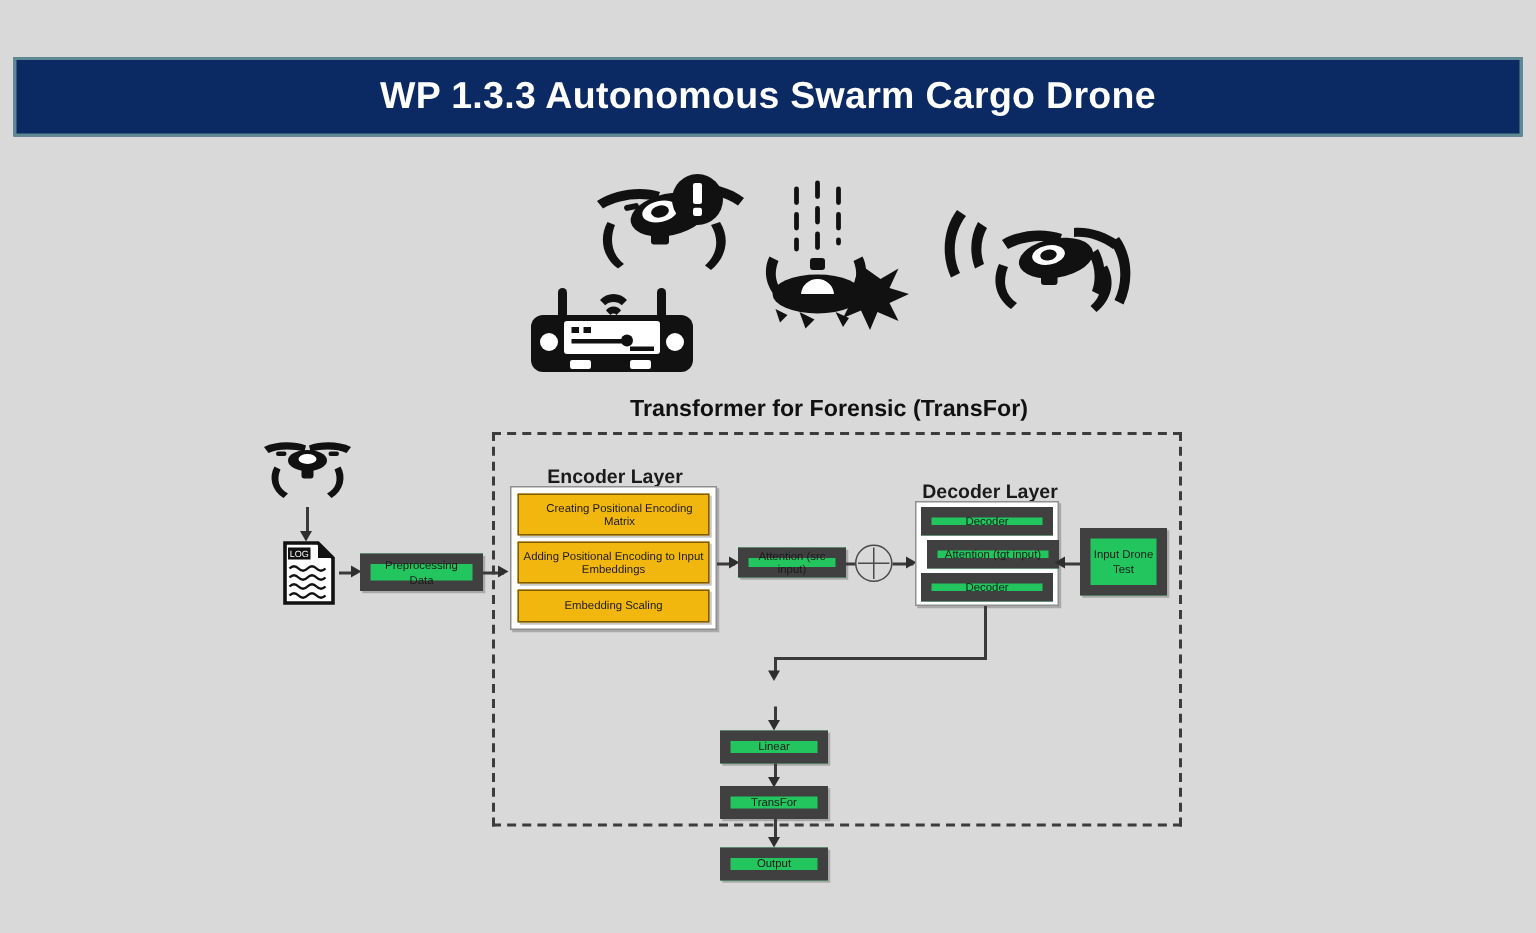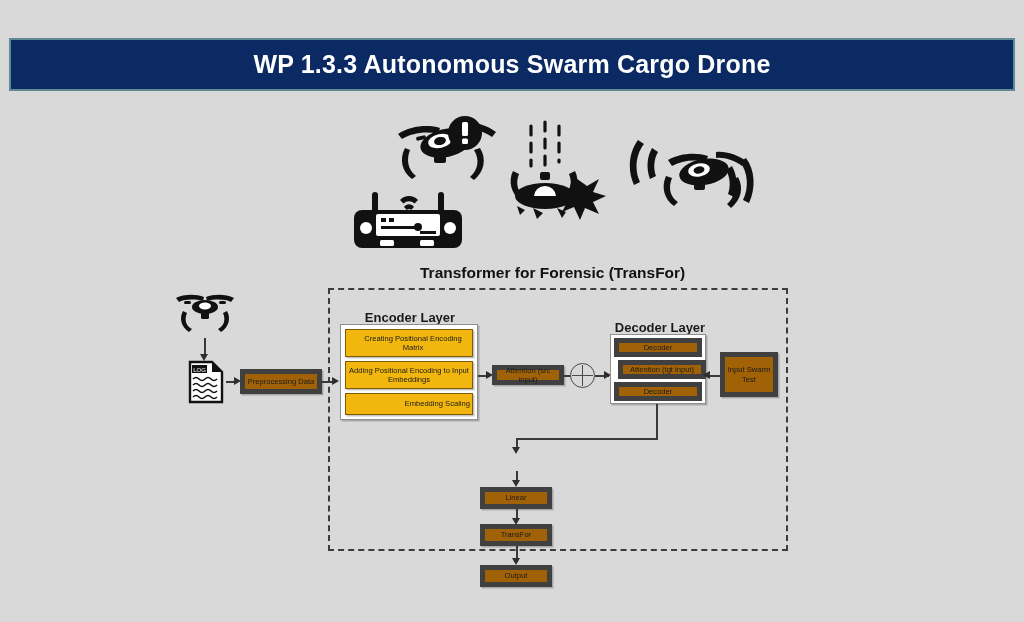--- a/index.html
+++ b/index.html
@@ -72,22 +72,22 @@
     width: 460px;
     height: 263px;
     border: 2px dashed #3c3c3c;
     box-sizing: border-box;
   }
 
   
   .node {
     position: absolute;
     box-sizing: border-box;
-    background: #a16207;
-    border: 5px solid #404040;
+    background: #22c55e;
+    border: 7px solid #404040;
     display: flex;
     align-items: center;
     justify-content: center;
     text-align: center;
     font-size: 7.6px;
     line-height: 1.25;
     color: #1a1a1a;
     padding: 1px 2px;
   }
   .node.shadow { box-shadow: 1.5px 1.5px 0 rgba(0,0,0,0.22); }
@@ -308,21 +308,21 @@
 
   <div class="group-label" style="left:345px; top:310px; width:130px;">Encoder Layer</div>
   <div class="group-box" style="left:340px; top:324px; width:138px; height:96px;"></div>
 
   <div class="node yellow" style="left:345px; top:329px; width:128px; height:28px;padding-left:10px;">
     <span>Creating Positional Encoding Matrix</span>
   </div>
   <div class="node yellow" style="left:345px; top:361px; width:128px; height:28px;">
     <span>Adding Positional Encoding to Input Embeddings</span>
   </div>
-  <div class="node yellow" style="left:345px; top:393px; width:128px; height:22px;justify-content:flex-end;">
+  <div class="node yellow" style="left:345px; top:393px; width:128px; height:22px;">
     <span>Embedding Scaling</span>
   </div>
 
   <div class="conn h" style="left:478px; top:375px; width:12px;"></div>
   <div class="arrow-head arrow-right" style="left:486px; top:371px;"></div>
 
   <div class="node shadow" style="left:492px; top:365px; width:72px; height:20px;">
     <span>Attention (src input)</span>
   </div>
 
@@ -342,21 +342,21 @@
     <span>Attention (tgt input)</span>
   </div>
   <div class="node" style="left:614px; top:382px; width:88px; height:19px;">
     <span>Decoder</span>
   </div>
 
   <div class="conn h" style="left:708px; top:375px; width:12px;"></div>
   <div class="arrow-head arrow-left" style="left:703px; top:371px;"></div>
 
   <div class="node shadow" style="left:720px; top:352px; width:58px; height:45px; flex-direction:column;">
-    <span>Input Swarm</span>
+    <span>Input Drone</span>
     <span>Test</span>
   </div>
 
   <div class="conn v" style="left:656px; top:404px; height:36px;"></div>
   <div class="conn h" style="left:516px; top:438px; width:142px;"></div>
   <div class="conn v" style="left:516px; top:438px; height:12px;"></div>
   <div class="arrow-head arrow-down" style="left:512px; top:447px;"></div>
 
 
   <div class="conn v" style="left:516px; top:471px; height:12px;"></div>

